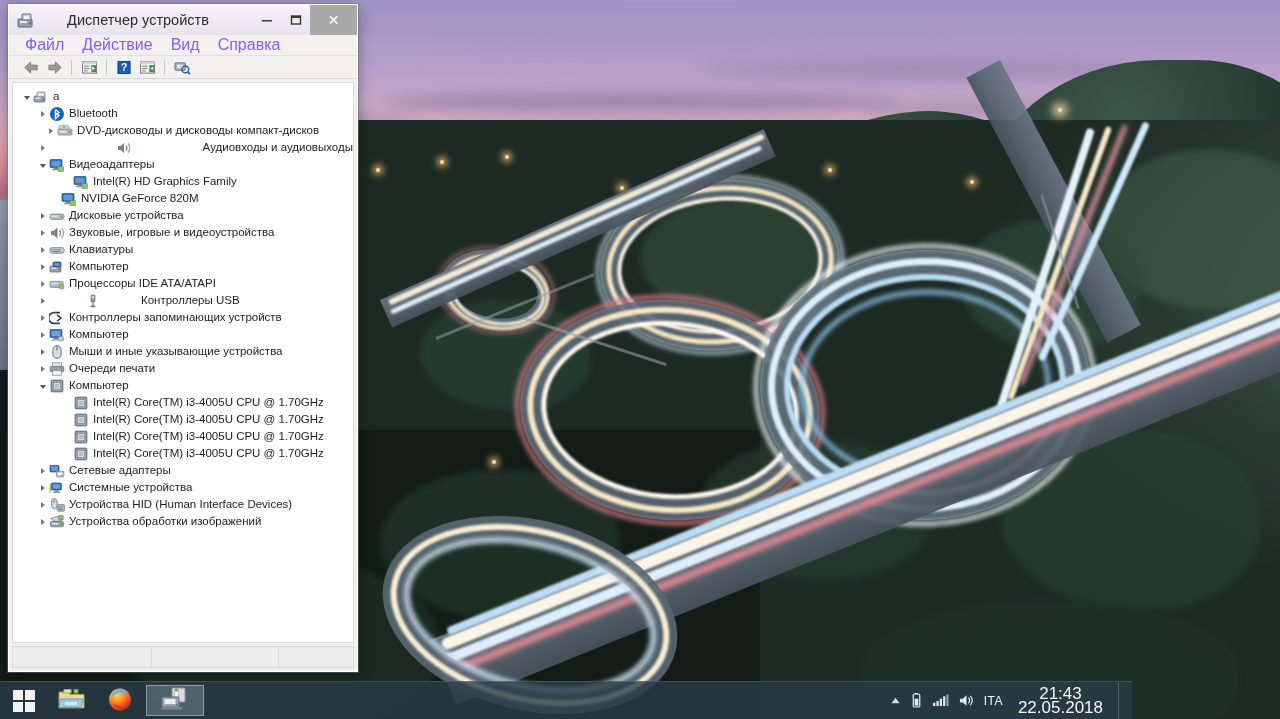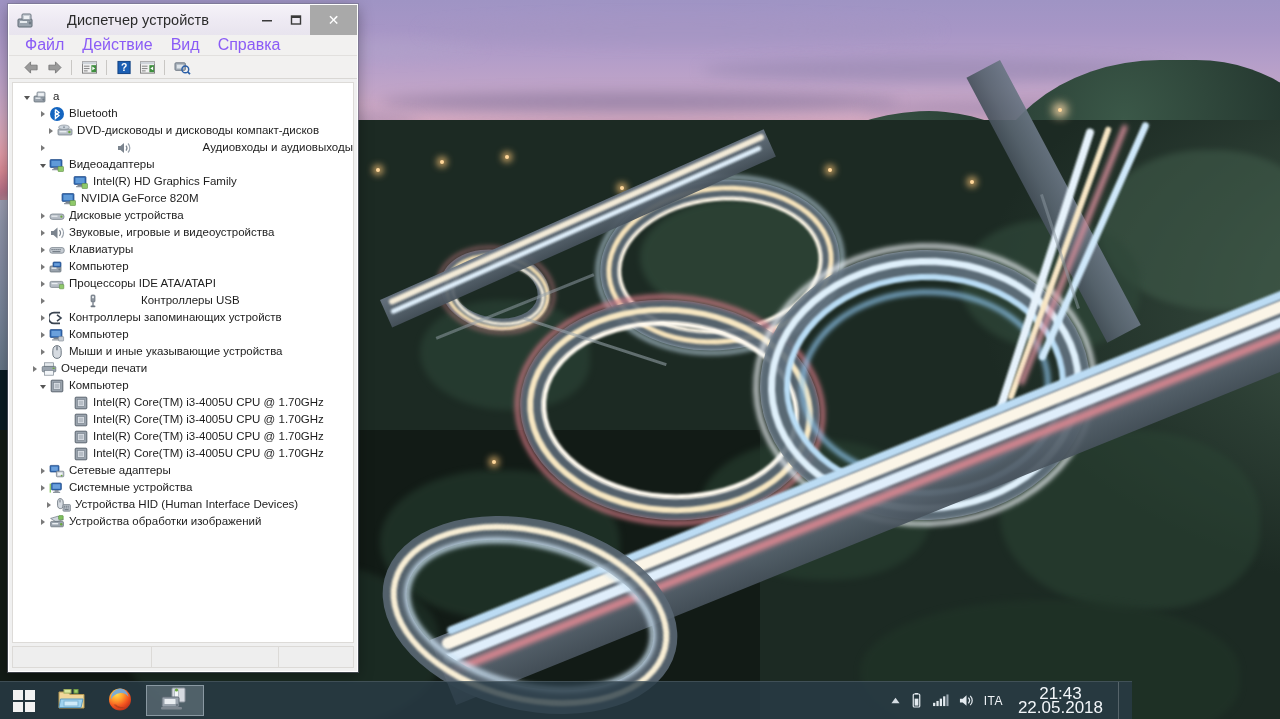--- a/index.html
+++ b/index.html
@@ -671,21 +671,21 @@
               <span class="expander">
                 <i class="tri-closed"></i>
               </span>
               <span class="nicon"><svg viewBox="0 0 16 16" width="16" height="16">
                   <path d="M8 1.6 C5.2 1.6 3.8 3.8 3.8 6.6 L3.8 10 C3.8 12.8 5.6 14.4 8 14.4 C10.4 14.4 12.2 12.8 12.2 10 L12.2 6.6 C12.2 3.8 10.8 1.6 8 1.6 Z" fill="#d6dbe1" stroke="#5f6a74" stroke-width=".9"></path>
                   <line x1="8" y1="2" x2="8" y2="6.4" stroke="#6b7580" stroke-width=".9"></line>
                   <rect x="7.2" y="3" width="1.6" height="3" rx=".6" fill="#8d959e"></rect>
                 </svg></span>
               <span class="nlabel">Мыши и иные указывающие устройства</span>
             </div>
-            <div class="node" style="padding-left: 16px;">
+            <div class="node" style="padding-left: 24px;">
               <span class="expander">
                 <i class="tri-closed"></i>
               </span>
               <span class="nicon"><svg viewBox="0 0 16 16" width="16" height="16">
                   <rect x="3.6" y="1.8" width="8.8" height="4" fill="#e6eaee" stroke="#7b858f" stroke-width=".7"></rect>
                   <rect x="1.2" y="5.4" width="13.6" height="5.4" rx="1" fill="#9aa3ad" stroke="#5f6a74" stroke-width=".7"></rect>
                   <rect x="3.6" y="9.6" width="8.8" height="4.6" fill="#f2f5f8" stroke="#7b858f" stroke-width=".7"></rect>
                   <rect x="11.6" y="6.6" width="2" height="1.4" fill="#6aa83c"></rect>
                 </svg></span>
               <span class="nlabel">Очереди печати</span>
@@ -756,21 +756,21 @@
               </span>
               <span class="nicon"><svg viewBox="0 0 16 16" width="16" height="16">
                   <rect x="2.4" y="3" width="10" height="7" rx="1" fill="#2f67b0" stroke="#254e86" stroke-width=".7"></rect>
                   <rect x="3.6" y="4.2" width="7.6" height="4.6" fill="#6aa0dc"></rect>
                   <rect x="5.6" y="10.2" width="4" height="1.6" fill="#7a838d"></rect>
                   <rect x="4" y="11.8" width="7.2" height="1.2" rx=".5" fill="#8d959e"></rect>
                   <rect x="0.6" y="3.6" width="1.4" height="9" fill="#8fc96a"></rect>
                 </svg></span>
               <span class="nlabel">Системные устройства</span>
             </div>
-            <div class="node" style="padding-left: 30px;">
+            <div class="node" style="padding-left: 24px;">
               <span class="expander">
                 <i class="tri-closed"></i>
               </span>
               <span class="nicon"><svg viewBox="0 0 16 16" width="16" height="16">
                   <path d="M5 1.6 C3.4 1.6 2.6 3 2.6 5 L2.6 8.4 C2.6 10.4 3.8 11.6 5.4 11.6 C7 11.6 8.2 10.4 8.2 8.4 L8.2 5 C8.2 3 7 1.6 5 1.6 Z" fill="#d6dbe1" stroke="#5f6a74" stroke-width=".8"></path>
                   <rect x="4.3" y="2.6" width="1.4" height="2.8" rx=".5" fill="#8d959e"></rect>
                   <rect x="8" y="7.6" width="7.4" height="6.6" rx=".8" fill="#b8bfc7" stroke="#6b7580" stroke-width=".7"></rect>
                   <rect x="9" y="8.8" width="1.2" height="1" fill="#767f89"></rect>
                   <rect x="10.8" y="8.8" width="1.2" height="1" fill="#767f89"></rect>
                   <rect x="12.6" y="8.8" width="1.2" height="1" fill="#767f89"></rect>

